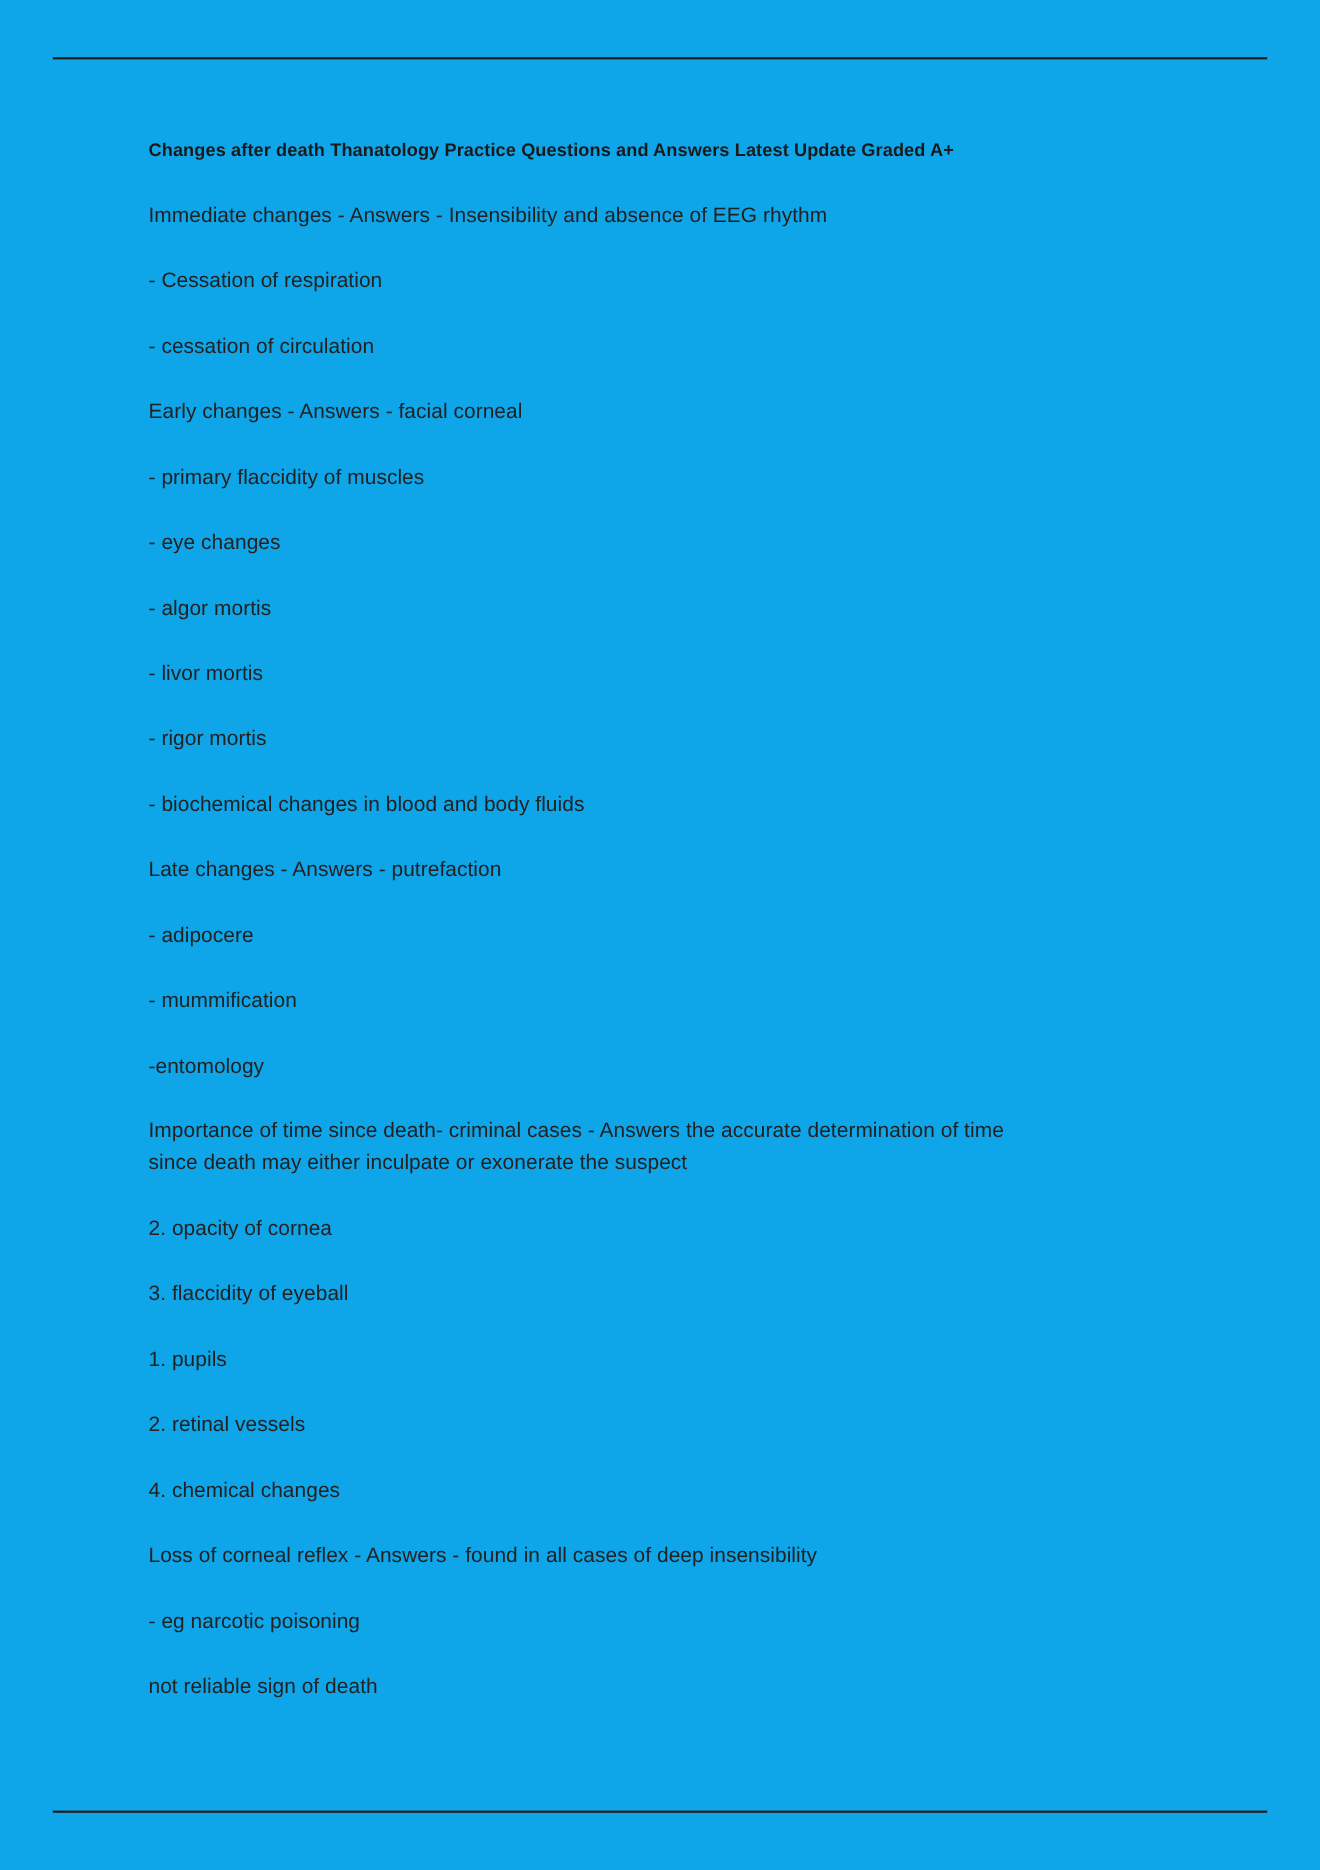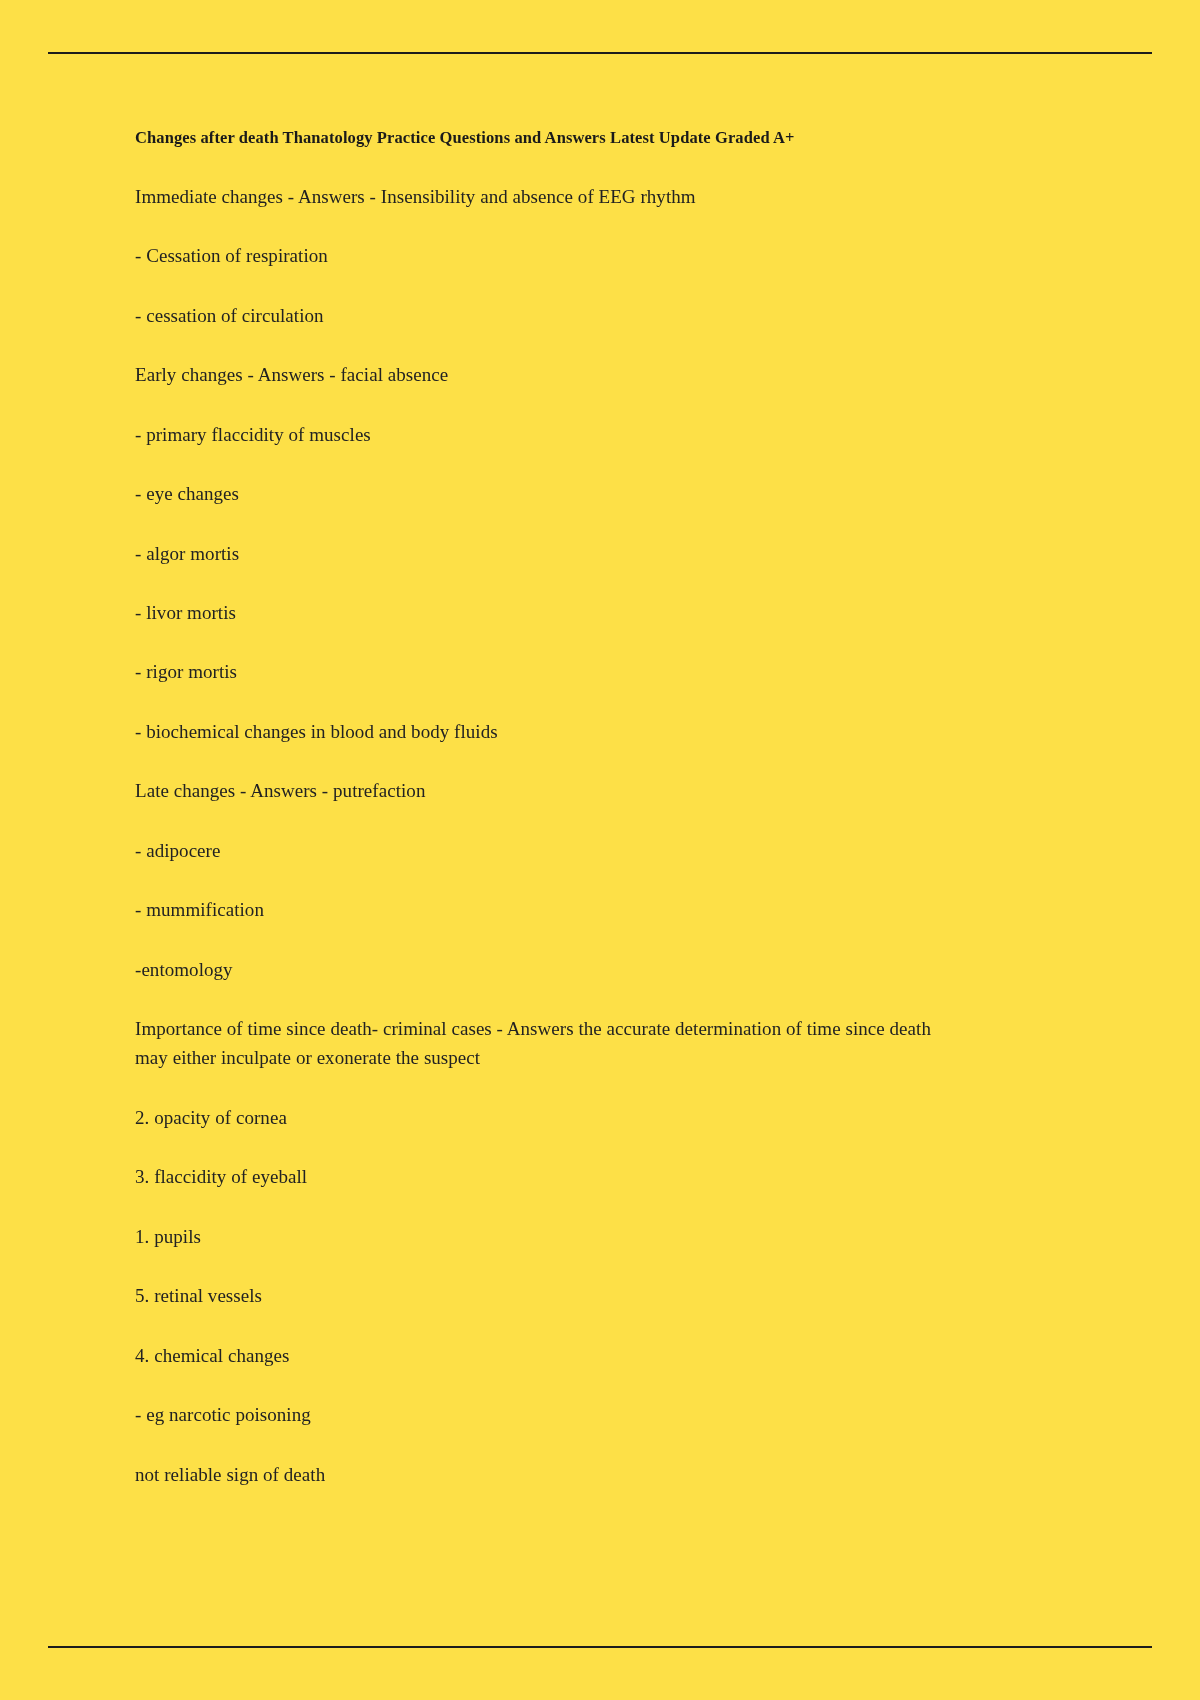--- a/index.html
+++ b/index.html
@@ -7,24 +7,23 @@
     padding: 0;
     background: #e9e9e9;
   }
   body {
     font-family: "Liberation Sans", sans-serif;
   }
   .page {
     position: relative;
     width: 1200px;
     height: 1700px;
-    background: #fde047;
+    background: #0ea5e9;
     box-sizing: border-box;
     overflow: hidden;
-    font-family: Liberation Serif, serif;
   }
   .rule {
     position: absolute;
     left: 48px;
     right: 48px;
     height: 0;
     border-top: 2px solid #1c1c1c;
   }
   .rule-top { top: 52px; }
   .rule-bottom { bottom: 52px; }
@@ -66,37 +65,38 @@
 
   <div class="rule rule-top"></div>
 
   <div class="content">
 
     <p class="doc-title">Changes after death Thanatology Practice Questions and Answers Latest Update Graded A+</p>
 
     <p class="para">Immediate changes - Answers - Insensibility and absence of EEG rhythm</p>
     <p class="para">- Cessation of respiration</p>
     <p class="para">- cessation of circulation</p>
-    <p class="para">Early changes - Answers - facial absence</p>
+    <p class="para">Early changes - Answers - facial corneal</p>
     <p class="para">- primary flaccidity of muscles</p>
     <p class="para">- eye changes</p>
     <p class="para">- algor mortis</p>
     <p class="para">- livor mortis</p>
     <p class="para">- rigor mortis</p>
     <p class="para">- biochemical changes in blood and body fluids</p>
     <p class="para">Late changes - Answers - putrefaction</p>
     <p class="para">- adipocere</p>
     <p class="para">- mummification</p>
     <p class="para">-entomology</p>
     <p class="para wrap">Importance of time since death- criminal cases - Answers the accurate determination of time since death may either inculpate or exonerate the suspect</p>
     <p class="para">2. opacity of cornea</p>
     <p class="para">3. flaccidity of eyeball</p>
     <p class="para">1. pupils</p>
-    <p class="para">5. retinal vessels</p>
+    <p class="para">2. retinal vessels</p>
     <p class="para">4. chemical changes</p>
+    <p class="para">Loss of corneal reflex - Answers - found in all cases of deep insensibility</p>
     <p class="para">- eg narcotic poisoning</p>
     <p class="para">not reliable sign of death</p>
 
   </div>
 
   <div class="rule rule-bottom"></div>
 
 </div>
 
 </body></html>

